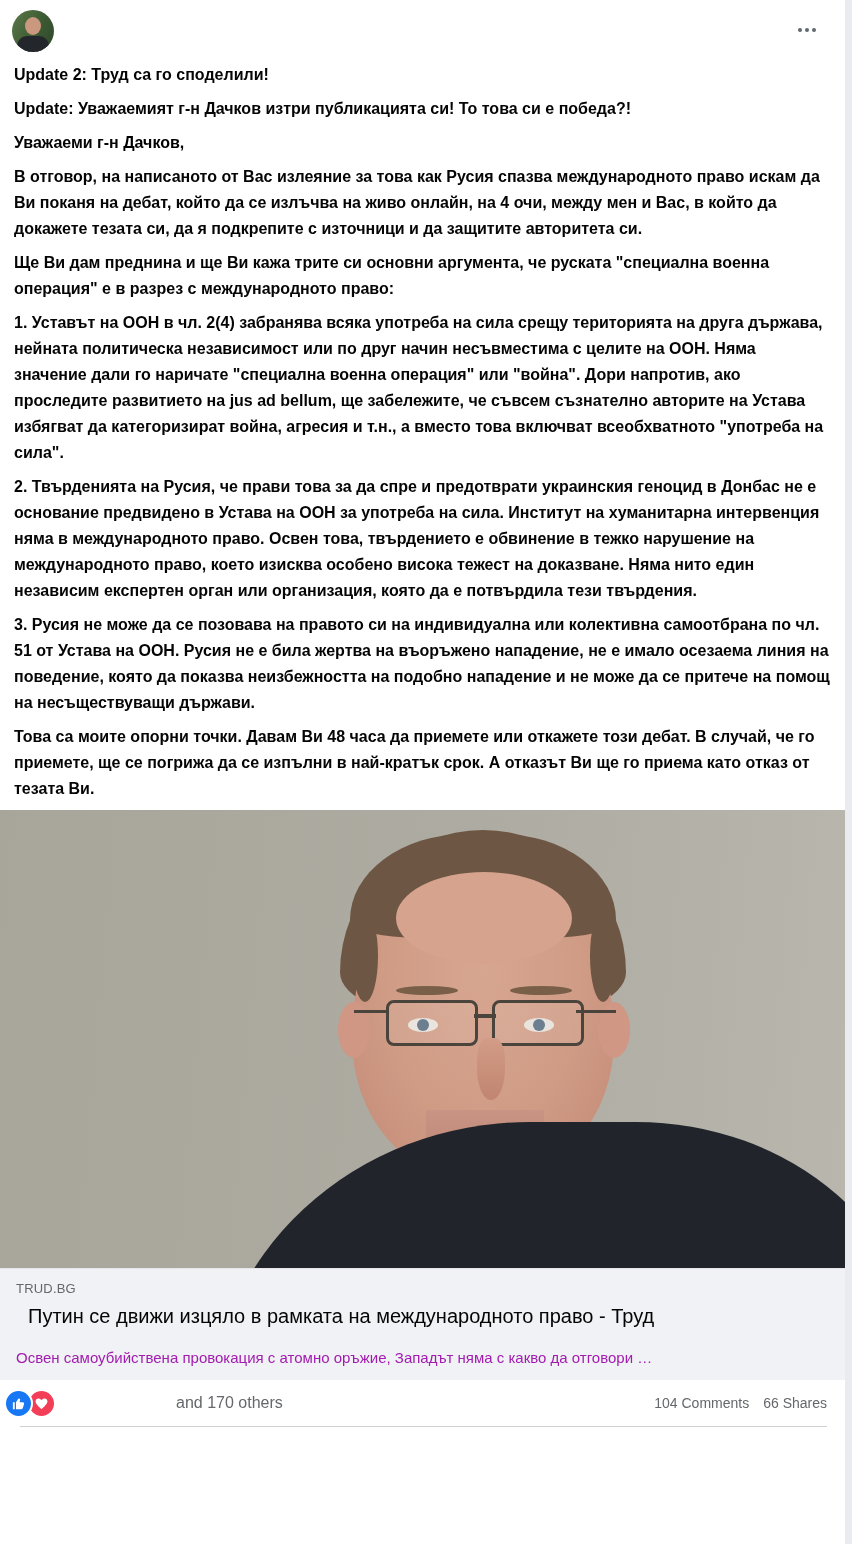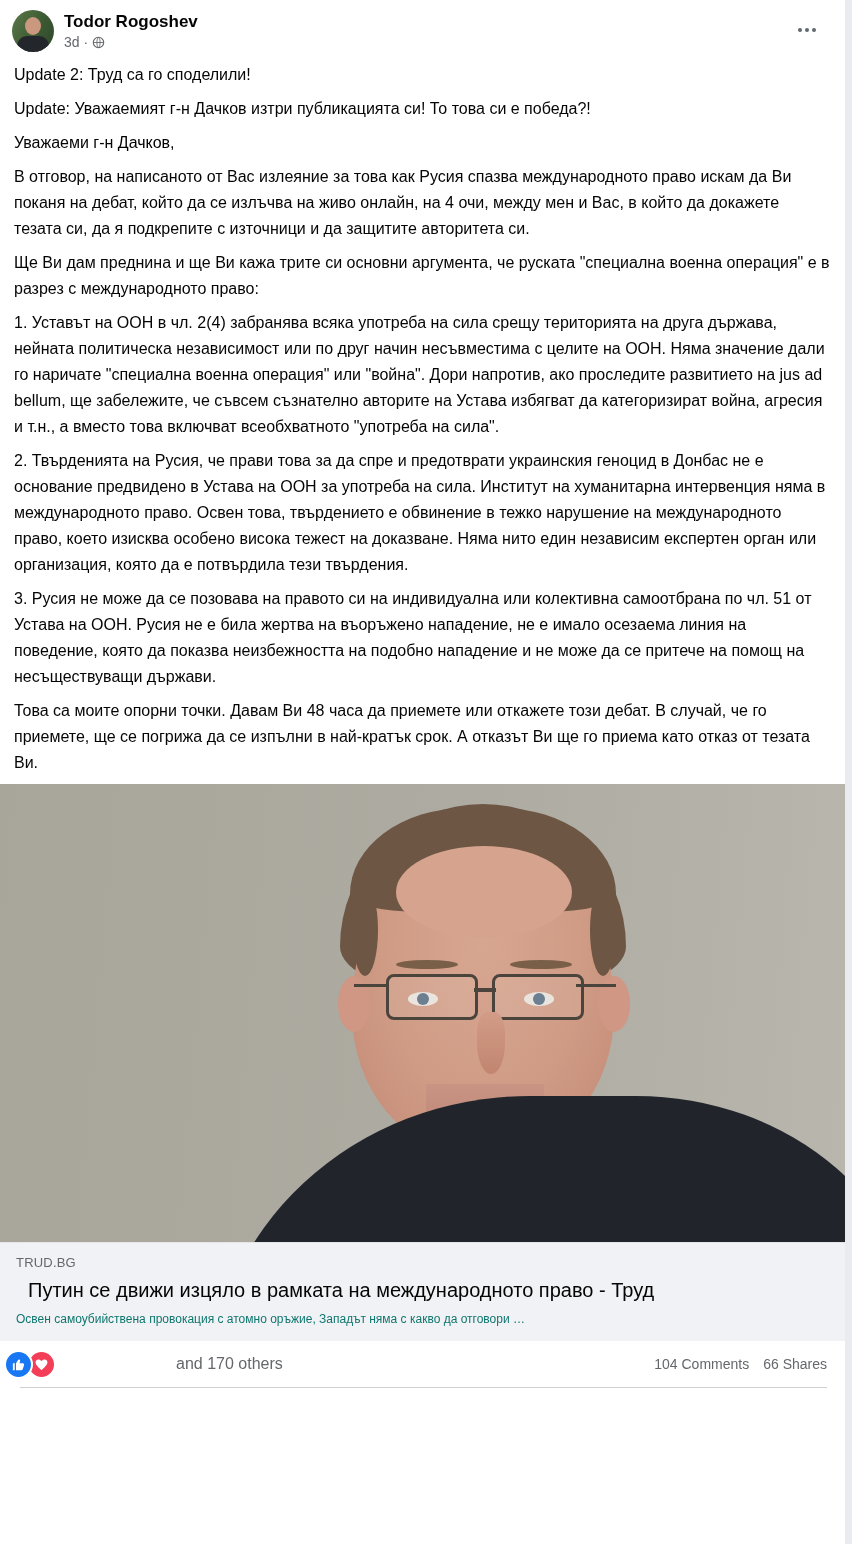--- a/index.html
+++ b/index.html
@@ -22,21 +22,21 @@
   .av-shirt { position: absolute; left: 18px; top: 27px; width: 7px; height: 15px; background: #e8e8e8; }
   .head-meta { margin-left: 10px; padding-top: 1px; }
   .author { font-size: 17px; font-weight: 700; color: #050505; line-height: 21px; cursor: pointer; }
   .meta-line { display: flex; align-items: center; gap: 4px; margin-top: 2px; color: #65676b; font-size: 14px; }
   .dot-sep { font-size: 14px; }
   .more-btn { position: absolute; right: 22px; top: 16px; width: 32px; height: 28px; display: flex;
     align-items: center; justify-content: center; gap: 3px; cursor: pointer; border-radius: 6px; }
   .more-btn i { width: 4px; height: 4px; border-radius: 50%; background: #606770; display: block; }
 
   
-  .post-text { padding: 4px 15px 0 14px; font-size: 16px; line-height: 26px; color: #050505; max-width: 845px; }
+  .post-text { padding: 4px 15px 0 14px; font-size: 16px; line-height: 26px; color: #050505; max-width: 845px; font-weight: bold; }
   .post-text p { margin: 0 0 8px 0; }
   .text-link { color: #000000; text-decoration: none; cursor: pointer; }
 
   
   .link-card { margin-top: 2px; cursor: pointer; display: block; border-radius: 20px; }
   .photo { position: relative; width: 845px; height: 458px; overflow: hidden;
     background: linear-gradient(95deg, #a8a59b 0%, #aeaba2 55%, #b9b6ad 100%); }
   .hair { position: absolute; left: 340px; top: 20px; width: 286px; height: 190px; background: #6d5643;
     border-radius: 50% 50% 40% 40% / 75% 75% 25% 25%; }
   .head-shape { position: absolute; left: 352px; top: 34px; width: 262px; height: 336px;
@@ -65,21 +65,21 @@
     border-radius: 8px 8px 26px 26px; }
   .neck { position: absolute; left: 426px; top: 300px; width: 118px; height: 80px;
     background: linear-gradient(#c99484, #b97f6f); border-radius: 0 0 40px 40px; }
   .torso { position: absolute; left: 210px; top: 312px; width: 710px; height: 330px; background: #21252b;
     border-radius: 45% 40% 0 0 / 90% 75% 0 0; }
 
   .link-info { background: #f0f2f5; padding: 12px 16px 12px 16px; border-top: 1px solid #e4e6e9; }
   .link-domain { font-size: 13px; color: #65676b; text-transform: uppercase; letter-spacing: .2px; line-height: 16px; }
   .link-title { font-size: 20px; font-weight: 400; color: #050505; line-height: 26px; margin-top: 6px;
     white-space: nowrap; overflow: hidden; margin-left: 12px; }
-  .link-desc { font-size: 12px; color: #0f766e; line-height: 20px; margin-top: 6px;
+  .link-desc { font-size: 15px; color: #a21caf; line-height: 20px; margin-top: 19px;
     white-space: nowrap; overflow: hidden; }
 
   
   .engagement { display: flex; align-items: center; height: 46px; padding: 0 18px 0 4px; }
   .reactions { display: flex; align-items: center; cursor: pointer; }
   .reaction-badge { width: 29px; height: 29px; border-radius: 50%; border: 2px solid #fff;
     display: flex; align-items: center; justify-content: center; }
   .reaction-badge.like { background: #1877f2; z-index: 2; }
   .reaction-badge.love { background: #f33e58; margin-left: -6px; z-index: 1; }
   .others { margin-left: 120px; color: #65676b; font-size: 16px; cursor: pointer; }
@@ -91,33 +91,20 @@
 <body>
 
 <div class="page">
   <div class="card">
 
     <div class="header">
       <div class="avatar">
         <div class="av-head"></div>
         <div class="av-shirt"></div>
         <div class="av-body"></div>
-      </div>
-      <div class="head-meta">
-        <div class="author">Todor Rogoshev</div>
-        <div class="meta-line">
-          <span>3d</span>
-          <span class="dot-sep">·</span>
-          <span style="display:inline-flex">
-            <svg width="13" height="13" viewBox="0 0 16 16">
-              <circle cx="8" cy="8" r="6.4" fill="none" stroke="#65676b" stroke-width="1.4"></circle>
-              <path d="M1.6 8h12.8 M8 1.6 c2.6 2 2.6 10.8 0 12.8 M8 1.6 c-2.6 2 -2.6 10.8 0 12.8" fill="none" stroke="#65676b" stroke-width="1.1"></path>
-            </svg>
-          </span>
-        </div>
       </div>
       <div class="more-btn">
         <i></i>
           <i></i>
           <i></i>
       </div>
     </div>
 
     <div class="post-text">
       <p>Update 2:  Труд са го споделили!</p>

